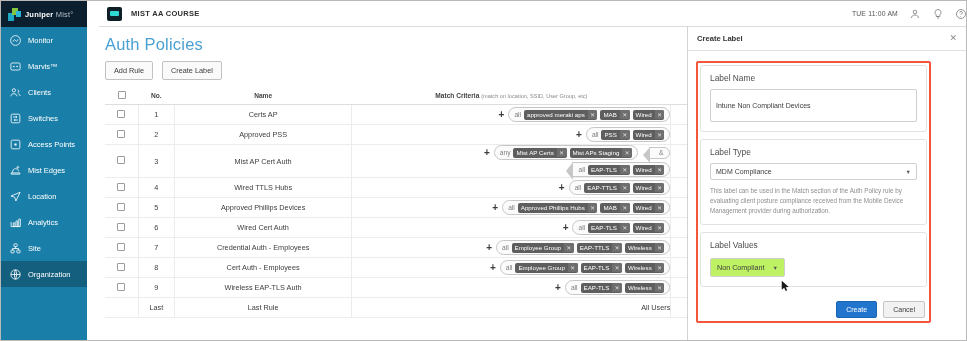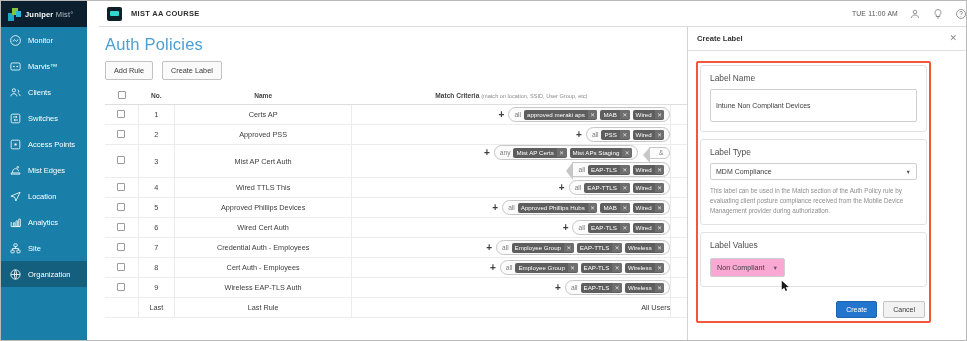--- a/index.html
+++ b/index.html
@@ -258,21 +258,21 @@
     cursor: pointer;
   }
   .selectbox .caret { margin-left: auto; font-size: 5.5px; color: #555; }
   .helptext {
     font-size: 6.3px; color: #8d8d8d; line-height: 1.55; margin-top: 6px;
   }
   .selectsm {
     display: inline-flex; align-items: center; gap: 8px;
     border: 1px solid #cfcfcf; border-radius: 2px;
     font-size: 7.2px; color: #3d3d3d; padding: 4px 6px;
-    background: #f9a8d4; cursor: pointer;
+    background: #bef264; cursor: pointer;
   }
   .selectsm .caret { font-size: 5.5px; color: #555; }
   .panel-actions {
     display: flex; justify-content: flex-end; gap: 6px;
     margin-top: 14px; padding-right: 2px;
   }
   .btn-primary {
     background: #2275cc; border: 1px solid #1b64b0; color: #fff;
     font-size: 7px; padding: 4px 9px; border-radius: 2px; cursor: pointer;
   }
@@ -559,21 +559,21 @@
                 <div class="asg-line">
                   <span class="badge-green">Network Access Allowed</span>
                   <span class="badge-blue">AP</span>
                 </div>
                 <div class="plus" style="text-align: left; margin-top: 2px;">+</div>
               </td>
             </tr>
             <tr>
               <td><span class="chk"></span></td>
               <td>4</td>
-              <td>Wired TTLS This</td>
+              <td>Wired TTLS Hubs</td>
               <td class="match-cell">
                 <div class="match-line">
                   <span class="plus">+</span>
                   <span class="grp">
                     <span class="grp-op">all</span>
                     <span class="pill">
                       <span class="ptxt">EAP-TTLS</span>
                       <span class="px">✕</span>
                     </span>
                     <span class="pill">

